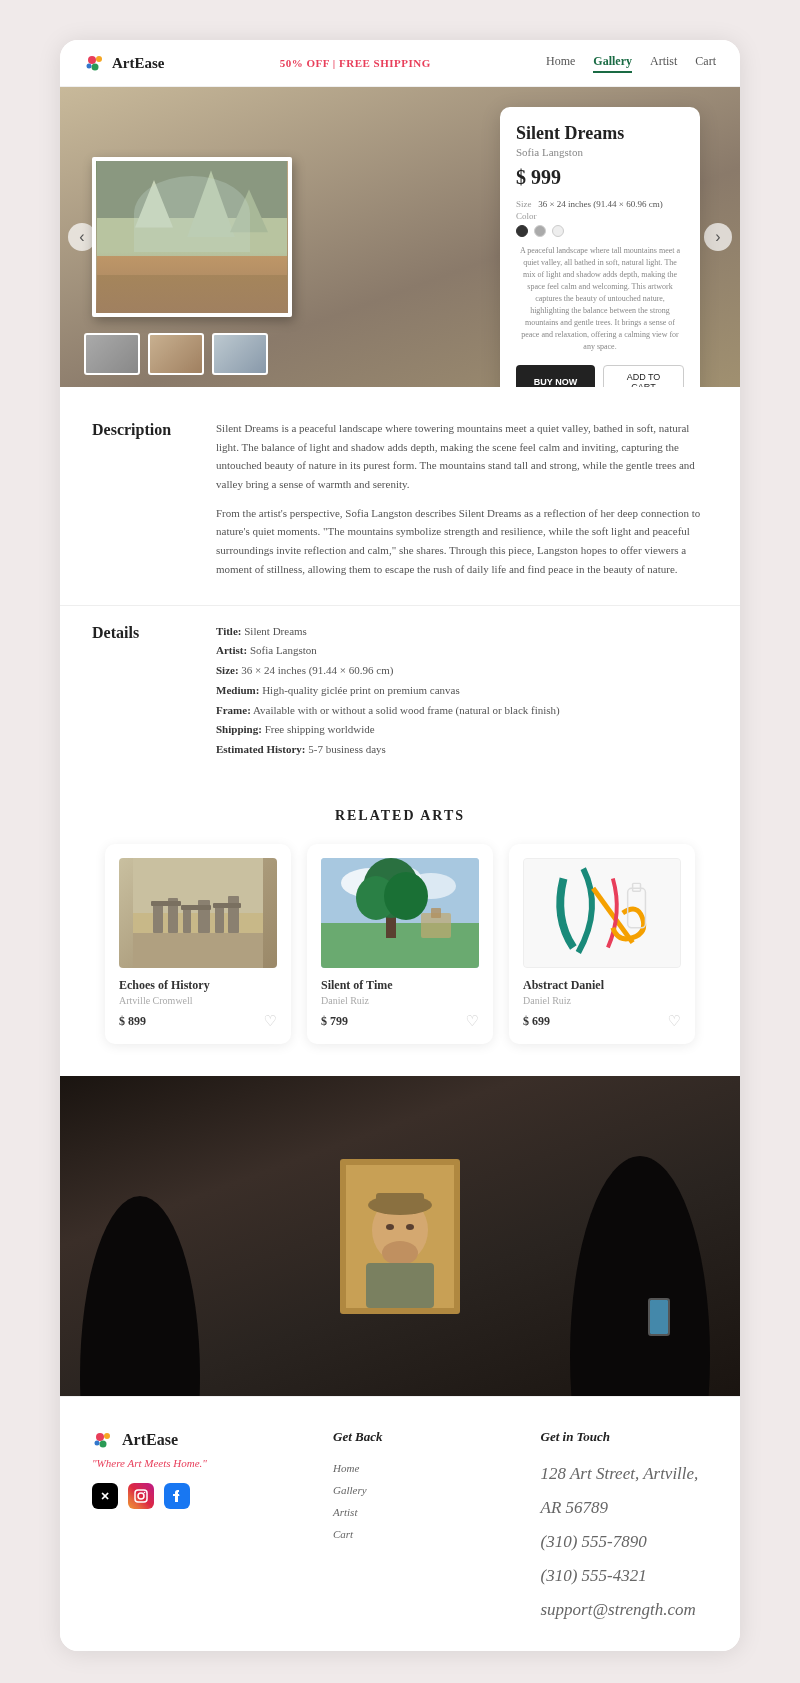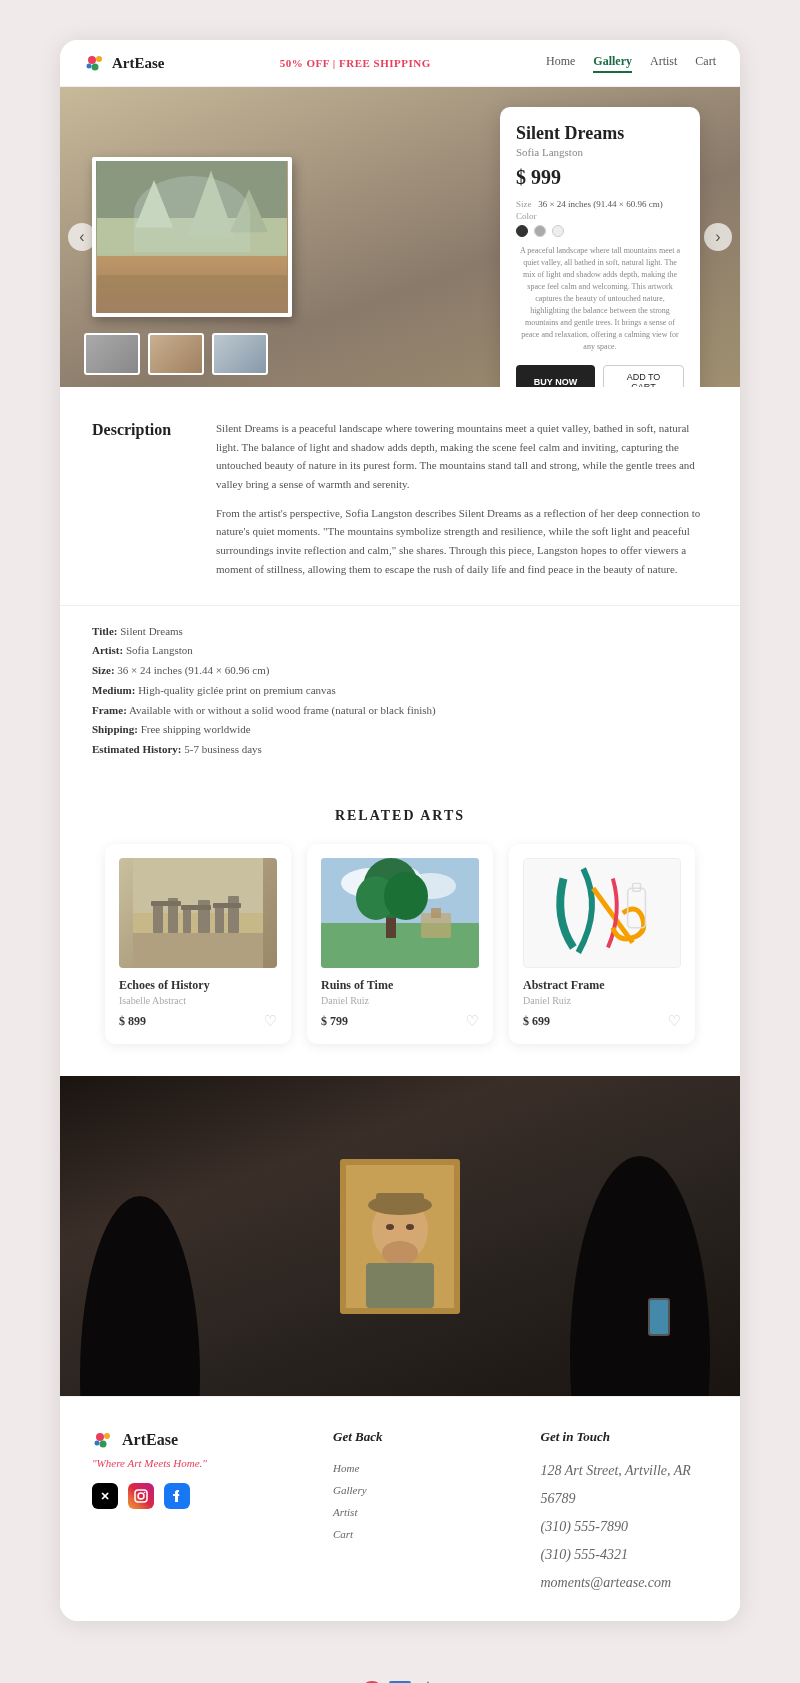--- a/index.html
+++ b/index.html
@@ -455,21 +455,21 @@
       margin-bottom: 12px;
     }
     .footer-links {
       list-style: none;
       font-size: 11px;
       color: #666;
       line-height: 2;
     }
     .footer-links li { cursor: pointer; }
     .footer-contact {
-      font-size: 14px;
+      font-size: 17px;
       color: #666;
       line-height: 2;
     }
 
     
     .bottom-bar {
       display: flex;
       justify-content: center;
       align-items: center;
       gap: 6px;
@@ -557,20 +557,21 @@
 
   <div class="description-section">
     <div class="section-label">Description</div>
     <div class="desc-text">
       <p>Silent Dreams is a peaceful landscape where towering mountains meet a quiet valley, bathed in soft, natural light. The balance of light and shadow adds depth, making the scene feel calm and inviting, capturing the untouched beauty of nature in its purest form. The mountains stand tall and strong, while the gentle trees and valley bring a sense of warmth and serenity.</p>
       <p>From the artist's perspective, Sofia Langston describes Silent Dreams as a reflection of her deep connection to nature's quiet moments. "The mountains symbolize strength and resilience, while the soft light and peaceful surroundings invite reflection and calm," she shares. Through this piece, Langston hopes to offer viewers a moment of stillness, allowing them to escape the rush of daily life and find peace in the beauty of nature.</p>
     </div>
   </div>
 
   <div class="details-section">
+    <div class="section-label">Details</div>
     <div class="details-list">
       <div><strong>Title:</strong> Silent Dreams</div>
       <div><strong>Artist:</strong> Sofia Langston</div>
       <div><strong>Size:</strong> 36 × 24 inches (91.44 × 60.96 cm)</div>
       <div><strong>Medium:</strong> High-quality giclée print on premium canvas</div>
       <div><strong>Frame:</strong> Available with or without a solid wood frame (natural or black finish)</div>
       <div><strong>Shipping:</strong> Free shipping worldwide</div>
       <div><strong>Estimated History:</strong> 5-7 business days</div>
     </div>
   </div>
@@ -592,21 +593,21 @@
             <rect x="65" y="42" width="12" height="33" fill="#8a8070" rx="1"></rect>
             <rect x="82" y="48" width="9" height="27" fill="#8a8070" rx="1"></rect>
             <rect x="95" y="38" width="11" height="37" fill="#8a8070" rx="1"></rect>
 
             <rect x="18" y="43" width="30" height="5" fill="#7a7060" rx="1"></rect>
             <rect x="48" y="47" width="30" height="5" fill="#7a7060" rx="1"></rect>
             <rect x="80" y="45" width="28" height="5" fill="#7a7060" rx="1"></rect>
           </svg>
         </div>
         <div class="related-art-title">Echoes of History</div>
-        <div class="related-art-artist">Isabelle Abstract</div>
+        <div class="related-art-artist">Artville Cromwell</div>
         <div class="related-art-footer">
           <div class="related-art-price">$ 899</div>
           <button class="heart-btn">♡</button>
         </div>
       </div>
 
       <div class="related-card">
         <div class="related-img related-img-2">
           <svg width="158" height="110" viewBox="0 0 158 110">
             <rect width="158" height="110" fill="#b8d4e8"></rect>
@@ -620,21 +621,21 @@
             <rect x="65" y="30" width="10" height="50" fill="#5a4030"></rect>
 
             <ellipse cx="70" cy="30" rx="28" ry="30" fill="#2a7040"></ellipse>
             <ellipse cx="55" cy="40" rx="20" ry="22" fill="#2a8045"></ellipse>
             <ellipse cx="85" cy="38" rx="22" ry="24" fill="#1a7035"></ellipse>
 
             <rect x="100" y="55" width="30" height="25" fill="#c0a870" opacity="0.7" rx="2"></rect>
             <rect x="110" y="50" width="10" height="10" fill="#b09060" opacity="0.8" rx="1"></rect>
           </svg>
         </div>
-        <div class="related-art-title">Ruins of Time</div>
+        <div class="related-art-title">Silent of Time</div>
         <div class="related-art-artist">Daniel Ruiz</div>
         <div class="related-art-footer">
           <div class="related-art-price">$ 799</div>
           <button class="heart-btn">♡</button>
         </div>
       </div>
 
       <div class="related-card">
         <div class="related-img related-img-3">
           <svg width="158" height="110" viewBox="0 0 158 110">
@@ -644,21 +645,21 @@
             <path d="M60,10 Q80,50 55,95" stroke="#1a8a7a" stroke-width="6" fill="none"></path>
             <path d="M70,30 L110,85" stroke="#f5a000" stroke-width="5"></path>
             <path d="M90,20 Q100,55 85,90" stroke="#e83e5a" stroke-width="4" fill="none"></path>
 
             <path d="M100,55 Q115,45 120,60 Q125,75 110,80 Q95,85 90,70" stroke="#f5a000" stroke-width="5" fill="none"></path>
 
             <rect x="105" y="30" width="18" height="40" fill="none" stroke="#ddd" stroke-width="1.5" rx="4"></rect>
             <rect x="110" y="25" width="8" height="8" fill="none" stroke="#ddd" stroke-width="1.5" rx="1"></rect>
           </svg>
         </div>
-        <div class="related-art-title">Abstract Frame</div>
+        <div class="related-art-title">Abstract Daniel</div>
         <div class="related-art-artist">Daniel Ruiz</div>
         <div class="related-art-footer">
           <div class="related-art-price">$ 699</div>
           <button class="heart-btn">♡</button>
         </div>
       </div>
 
     </div>
   </div>
 
@@ -730,21 +731,21 @@
         <li>Cart</li>
       </ul>
     </div>
 
     <div class="footer-col">
       <div class="footer-col-title">Get in Touch</div>
       <div class="footer-contact">
         <div>128 Art Street, Artville, AR 56789</div>
         <div>(310) 555-7890</div>
         <div>(310) 555-4321</div>
-        <div>moments@artease.com</div>
+        <div>support@strength.com</div>
       </div>
     </div>
   </div>
 
 </div>
 
 <div class="bottom-bar">
   <div class="bb-circle" style="background:#e83e5a"></div>
   <div class="bb-square" style="background:#3377cc"></div>
   <div class="bb-triangle" style="border-bottom-color:#2a9a55"></div>

